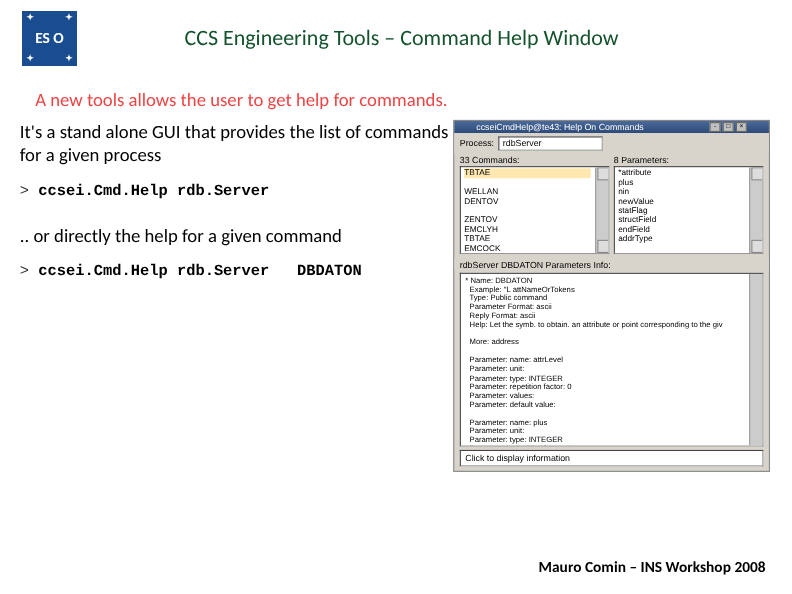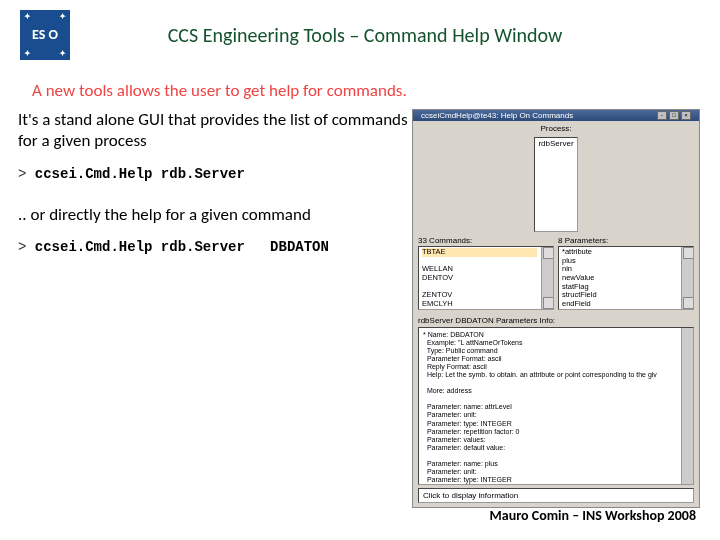--- a/index.html
+++ b/index.html
@@ -67,34 +67,34 @@
   .screenshot {
     width: 288px;
     border: 1px solid #888;
     background: #d8d4cc;
     font-family: Arial, sans-serif;
     font-size: 7px;
   }
   .win-title {
     background: linear-gradient(#4a6a9a,#2d4a78);
     color: #fff;
-    padding: 1px 8px;
+    padding: 1px 20px;
     font-size: 8px;
     display: flex;
     justify-content: space-between;
     align-items: flex-end;
   }
   .win-btns { display:flex; gap:2px; }
   .win-btn { width:10px; height:9px; background:#c0c0c0; border:1px solid #666; font-size:6px; text-align:center; line-height:7px; color:#000;}
-  .proc-row { padding: 3px 5px; display:flex; align-items:center; gap:4px; font-size:8px; background:#d8d4cc;flex-direction:column;}
+  .proc-row { padding: 3px 5px; display:flex; align-items:center; gap:4px; font-size:8px; background:#d8d4cc;}
   .proc-input { background:#fff; border:1px inset #999; padding:1px 3px; flex:0 0 95px; font-size:8px;}
   .lists { display:flex; gap:4px; padding: 0 5px 4px 5px;}
   .list-col { flex:1; }
   .list-header { font-size:8px; padding:1px 0; }
-  .list-box { background:#fff; border:1px inset #999; height:64px; overflow:hidden; padding:1px 16px 1px 3px; position:relative;}
+  .list-box { background:#fff; border:1px inset #999; height:80px; overflow:hidden; padding:1px 16px 1px 3px; position:relative;}
   .list-box .sb { position:absolute; right:0; top:0; bottom:0; width:12px; background:#ccc; border-left:1px solid #999;}
   .list-box .sb::before,.list-box .sb::after{content:"";position:absolute;left:1px;width:10px;height:10px;background:#ddd;border:1px solid #888;}
   .list-box .sb::before{top:0;} .list-box .sb::after{bottom:0;}
   .list-item { line-height:1.15; font-size:7.5px; }
   .list-item.sel { background:#ffe8b0; }
   .panel-label { font-size:8px; padding:2px 5px 0 5px; background:#d8d4cc;}
   .info-box { margin:2px 5px 3px 5px; background:#fff; border:1px inset #999; height:158px; padding:3px 16px 3px 4px; position:relative; overflow:hidden;}
   .info-box .sb { position:absolute; right:0; top:0; bottom:0; width:12px; background:#ccc; border-left:1px solid #999;}
   .info-line { line-height:1.15; white-space:pre; font-size:7px;}
   .status { margin:0 5px 4px 5px; background:#fff; border:1px inset #999; padding:2px 4px; font-size:8px;}

